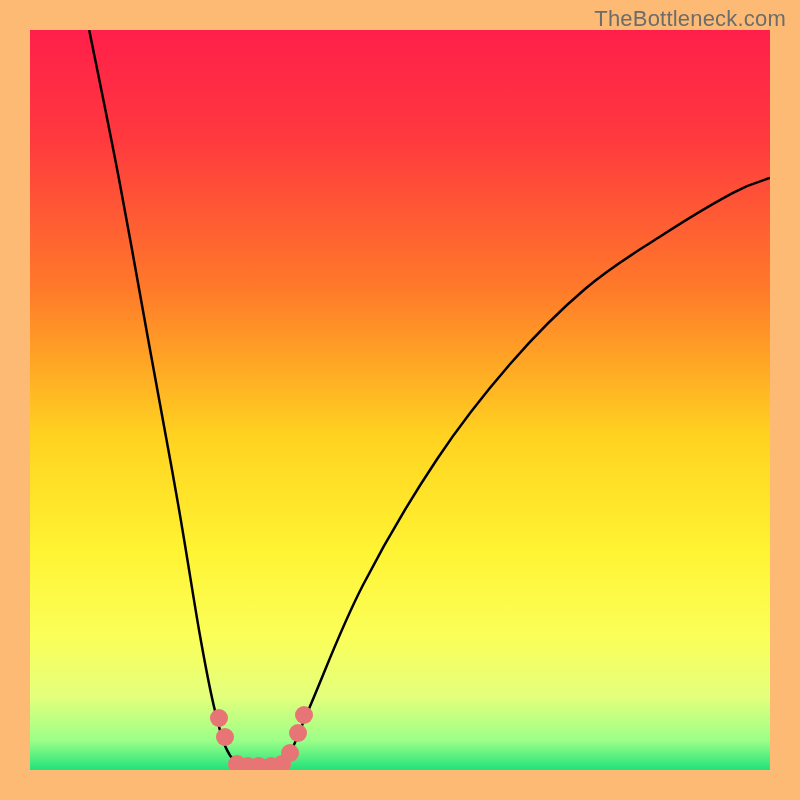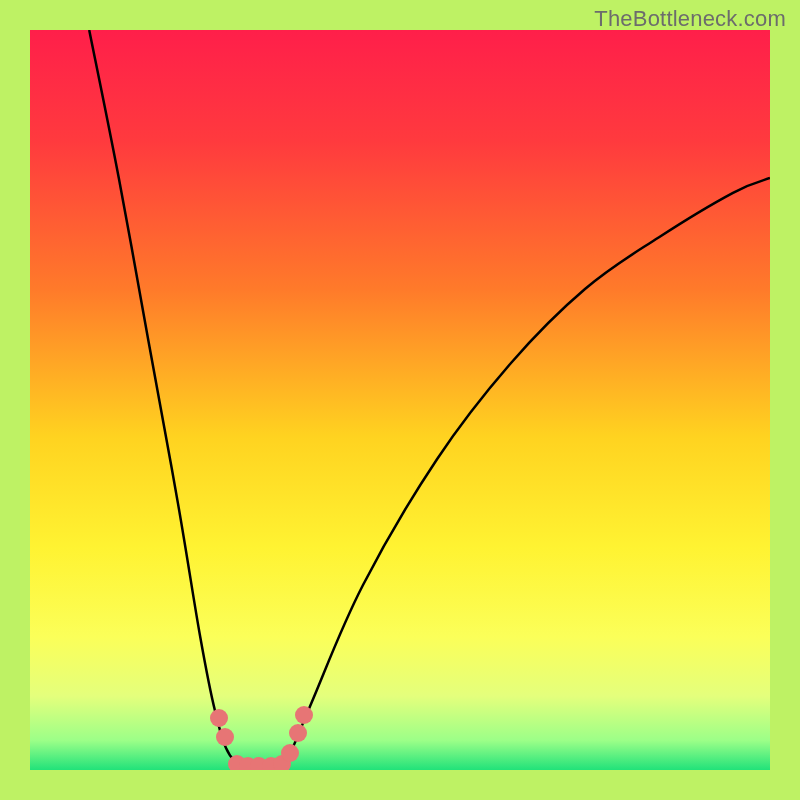--- a/index.html
+++ b/index.html
@@ -8,21 +8,21 @@
     width: 800px;
     height: 800px;
     background: #000;
     overflow: hidden;
     font-family: Arial, Helvetica, sans-serif;
   }
   .frame {
     position: absolute;
     left: 0; top: 0;
     width: 800px; height: 800px;
-    background: #bef264;
+    background: #fdba74;
   }
   .watermark {
     position: absolute;
     top: 6px;
     right: 14px;
     color: #6c6c6c;
     font-size: 22px;
     font-weight: 500;
     letter-spacing: 0.2px;
     z-index: 10;

